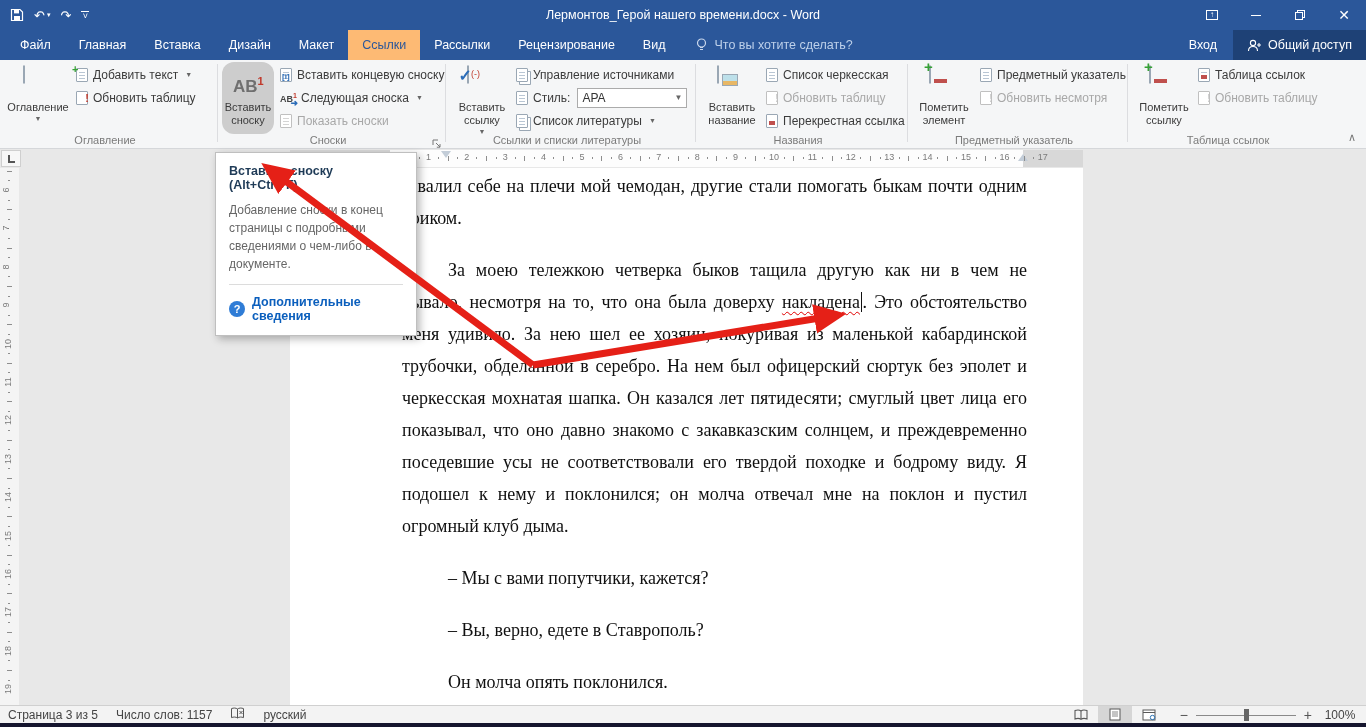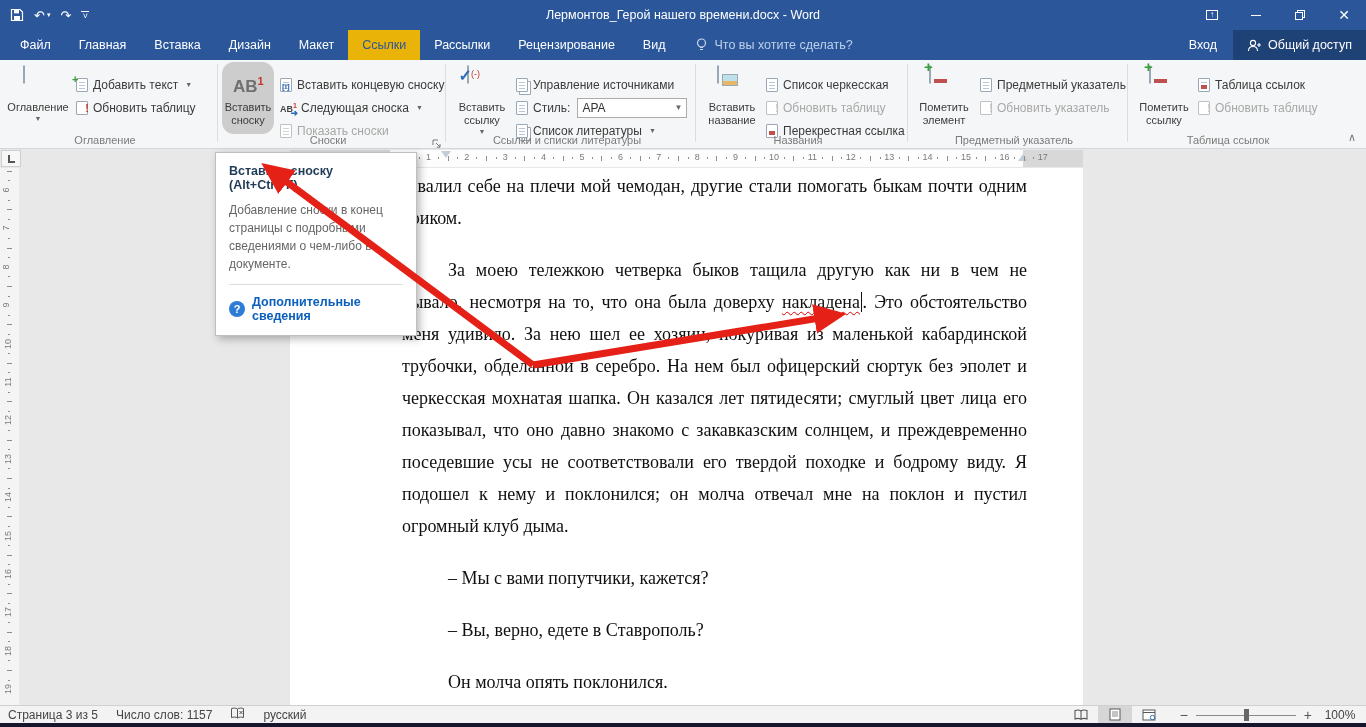--- a/index.html
+++ b/index.html
@@ -18,36 +18,36 @@
   .restore-glyph i { position:absolute; border:1px solid #fff; width:8px; height:8px; display:block; }
   .restore-glyph i:first-child { left:2px; top:0; }
   .restore-glyph i:last-child { left:0; top:2px; background:#2b579a; }
   .min-glyph { width:10px; border-top:1px solid #fff; display:block; }
   .rdo-glyph { width:12px; height:10px; border:1px solid #fff; font-size:8px; line-height:8px; text-align:center; }
 
   
   .tabrow { position:absolute; left:0; top:30px; width:1366px; height:30px; background:#2b579a; display:flex; align-items:stretch; }
   .tabs { display:flex; padding-left:6px; }
   .tab { color:#fff; font-size:12.5px; padding:0 14px; display:flex; align-items:center; cursor:default; }
-  .tab.active { background:#eab308; color:#2b579a; }
+  .tab.active { background:#fdba74; color:#2b579a; }
   .tellme { display:flex; align-items:center; gap:6px; color:#bdd0ea; font-size:12.5px; padding-left:16px; }
   .tabrow-right { margin-left:auto; display:flex; align-items:stretch; }
   .signin { color:#fff; font-size:12.5px; display:flex; align-items:center; padding:0 16px; }
   .share { background:#1e4176; color:#fff; font-size:12.5px; display:flex; align-items:center; gap:6px; padding:0 14px; }
 
   
   .ribbon { position:absolute; left:0; top:60px; width:1366px; height:89px; background:#f5f6f7; border-bottom:1px solid #d5d7da; }
   .rgroup { position:absolute; top:0; height:88px; }
   .rgroup .gsep { position:absolute; right:0; top:4px; bottom:6px; width:1px; background:#dcdde0; }
   .glabel { position:absolute; bottom:2px; left:0; right:8px; text-align:center; font-size:11px; color:#7b7b7b; white-space:nowrap; }
   .bigbtn { position:absolute; top:2px; width:60px; height:72px; display:flex; flex-direction:column; align-items:center; padding-top:4px; border-radius:12px; }
   .bigbtn .blabel { font-size:11px; color:#3b3b3b; line-height:13px; text-align:center; margin-top:3px; }
   .bigbtn .dd { font-size:7px; color:#666; margin-top:1px; }
   .bigbtn.hl { background:#cdcdcd; }
-  .ritems { position:absolute; top:13px; display:flex; flex-direction:column; }
+  .ritems { position:absolute; top:3px; display:flex; flex-direction:column; }
   .ritem { display:flex; align-items:center; gap:5px; height:23px; font-size:12px; color:#3b3b3b; white-space:nowrap; }
   .ritem .dd { font-size:7px; color:#666; margin-left:2px; }
   .ritem.disabled { color:#a8a8a8; }
   .combo { display:flex; align-items:center; height:20px; border:1px solid #ababab; background:#fff; width:110px; padding:0 4px; font-size:12px; color:#333; margin-left:2px; }
   .combo .dd { margin-left:auto; font-size:8px; color:#666; }
 
   
   .pg { width:12px; height:14px; background:#fff; border:1px solid #9aa7b4; border-radius:1px; position:relative; flex:none; }
   .pg.lines::before { content:""; position:absolute; left:2px; right:2px; top:3px; height:8px;
      background:repeating-linear-gradient(#b9c6d4 0 1px, transparent 1px 3px); }
@@ -308,21 +308,21 @@
       <span class="bigicon"><span class="pgL mark"></span></span>
       <span class="blabel"><span>Пометить</span><br><span>элемент</span></span>
     </div>
     <div class="ritems" style="left:72px;">
       <div class="ritem">
         <span class="pg lines"></span>
         <span>Предметный указатель</span>
       </div>
       <div class="ritem disabled">
         <span class="pg gray excl"></span>
-        <span>Обновить указатель</span>
+        <span>Обновить несмотря</span>
       </div>
     </div>
     <div class="glabel">Предметный указатель</div>
     <span class="gsep"></span>
   </div>
 
   <div class="rgroup" style="left:1128px; width:208px;">
     <div class="bigbtn" style="left:6px;">
       <span class="bigicon"><span class="pgL mark"></span></span>
       <span class="blabel"><span>Пометить</span><br><span>ссылку</span></span>

